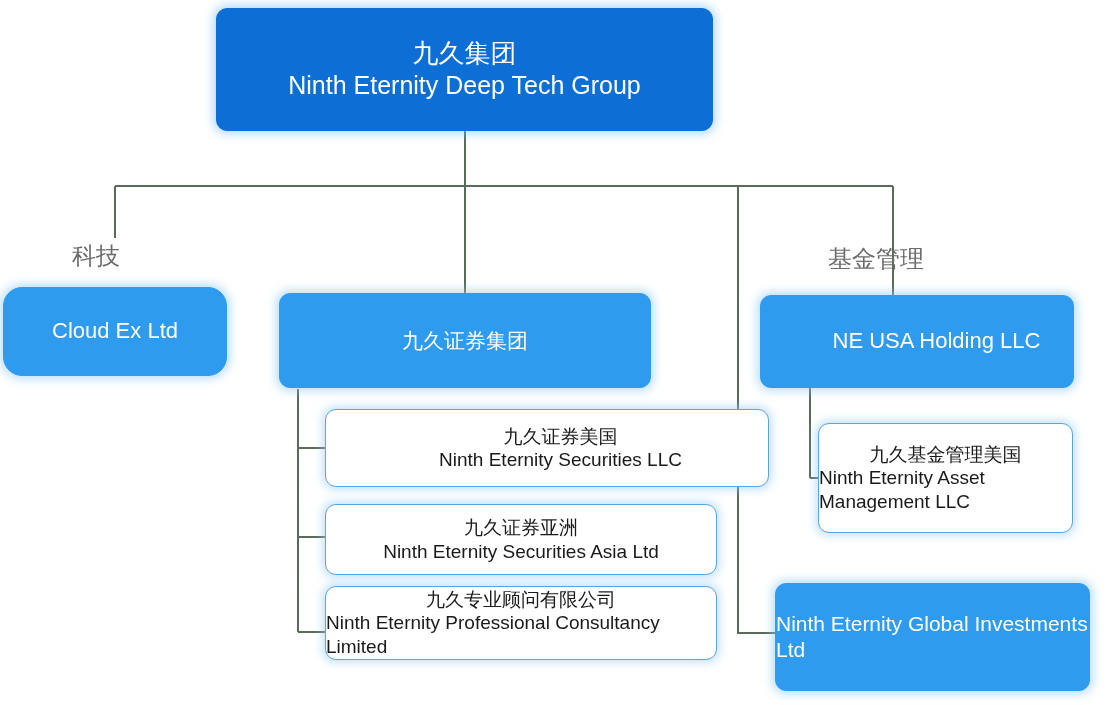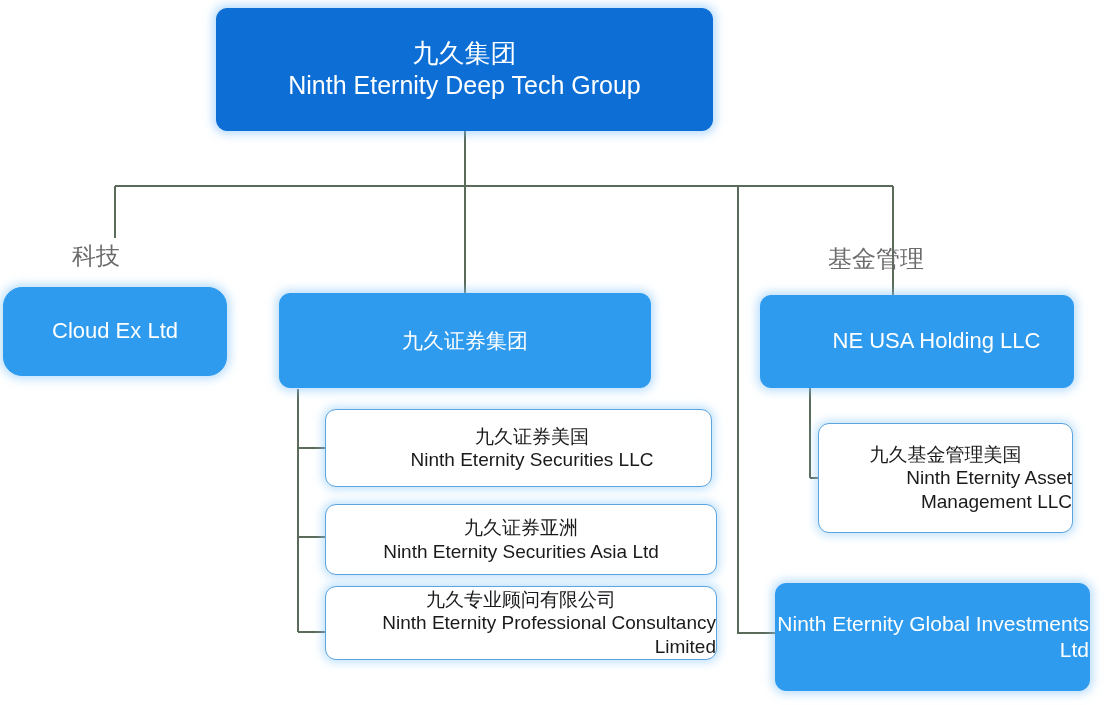--- a/index.html
+++ b/index.html
@@ -15,21 +15,21 @@
   #connectors{position:absolute;left:0;top:0;width:1120px;height:705px;}
 
   
   .node{
     position:absolute;
     box-sizing:border-box;
     display:flex;
     flex-direction:column;
     align-items:center;
     justify-content:center;
-    text-align:right;
+    text-align:left;
     border-radius:11px;
     line-height:1.22;
   }
   .node .cn{display:block;}
   .node .en{display:block;}
 
   
   .node.root{
     background:#0d6fd6;
     color:#ffffff;
@@ -115,21 +115,21 @@
   </div>
 
   <div class="node blue single" style="left:760px;top:295px;width:314px;height:93px;padding-left:39px;">
     <span class="en">NE USA Holding LLC</span>
   </div>
 
   <div class="node blue" style="left:775px;top:583px;width:315px;height:108px;">
     <span class="en">Ninth Eternity Global Investments Ltd</span>
   </div>
 
-  <div class="node white" style="left:325px;top:409px;width:387px;height:78px;padding-left:27px;">
+  <div class="node white" style="left:325px;top:409px;width:444px;height:78px;padding-left:27px;">
     <span class="cn">九久证券美国</span>
     <span class="en">Ninth Eternity Securities LLC</span>
   </div>
 
   <div class="node white" style="left:325px;top:504px;width:392px;height:71px;">
     <span class="cn">九久证券亚洲</span>
     <span class="en">Ninth Eternity Securities Asia Ltd</span>
   </div>
 
   <div class="node white" style="left:325px;top:586px;width:392px;height:74px;">

